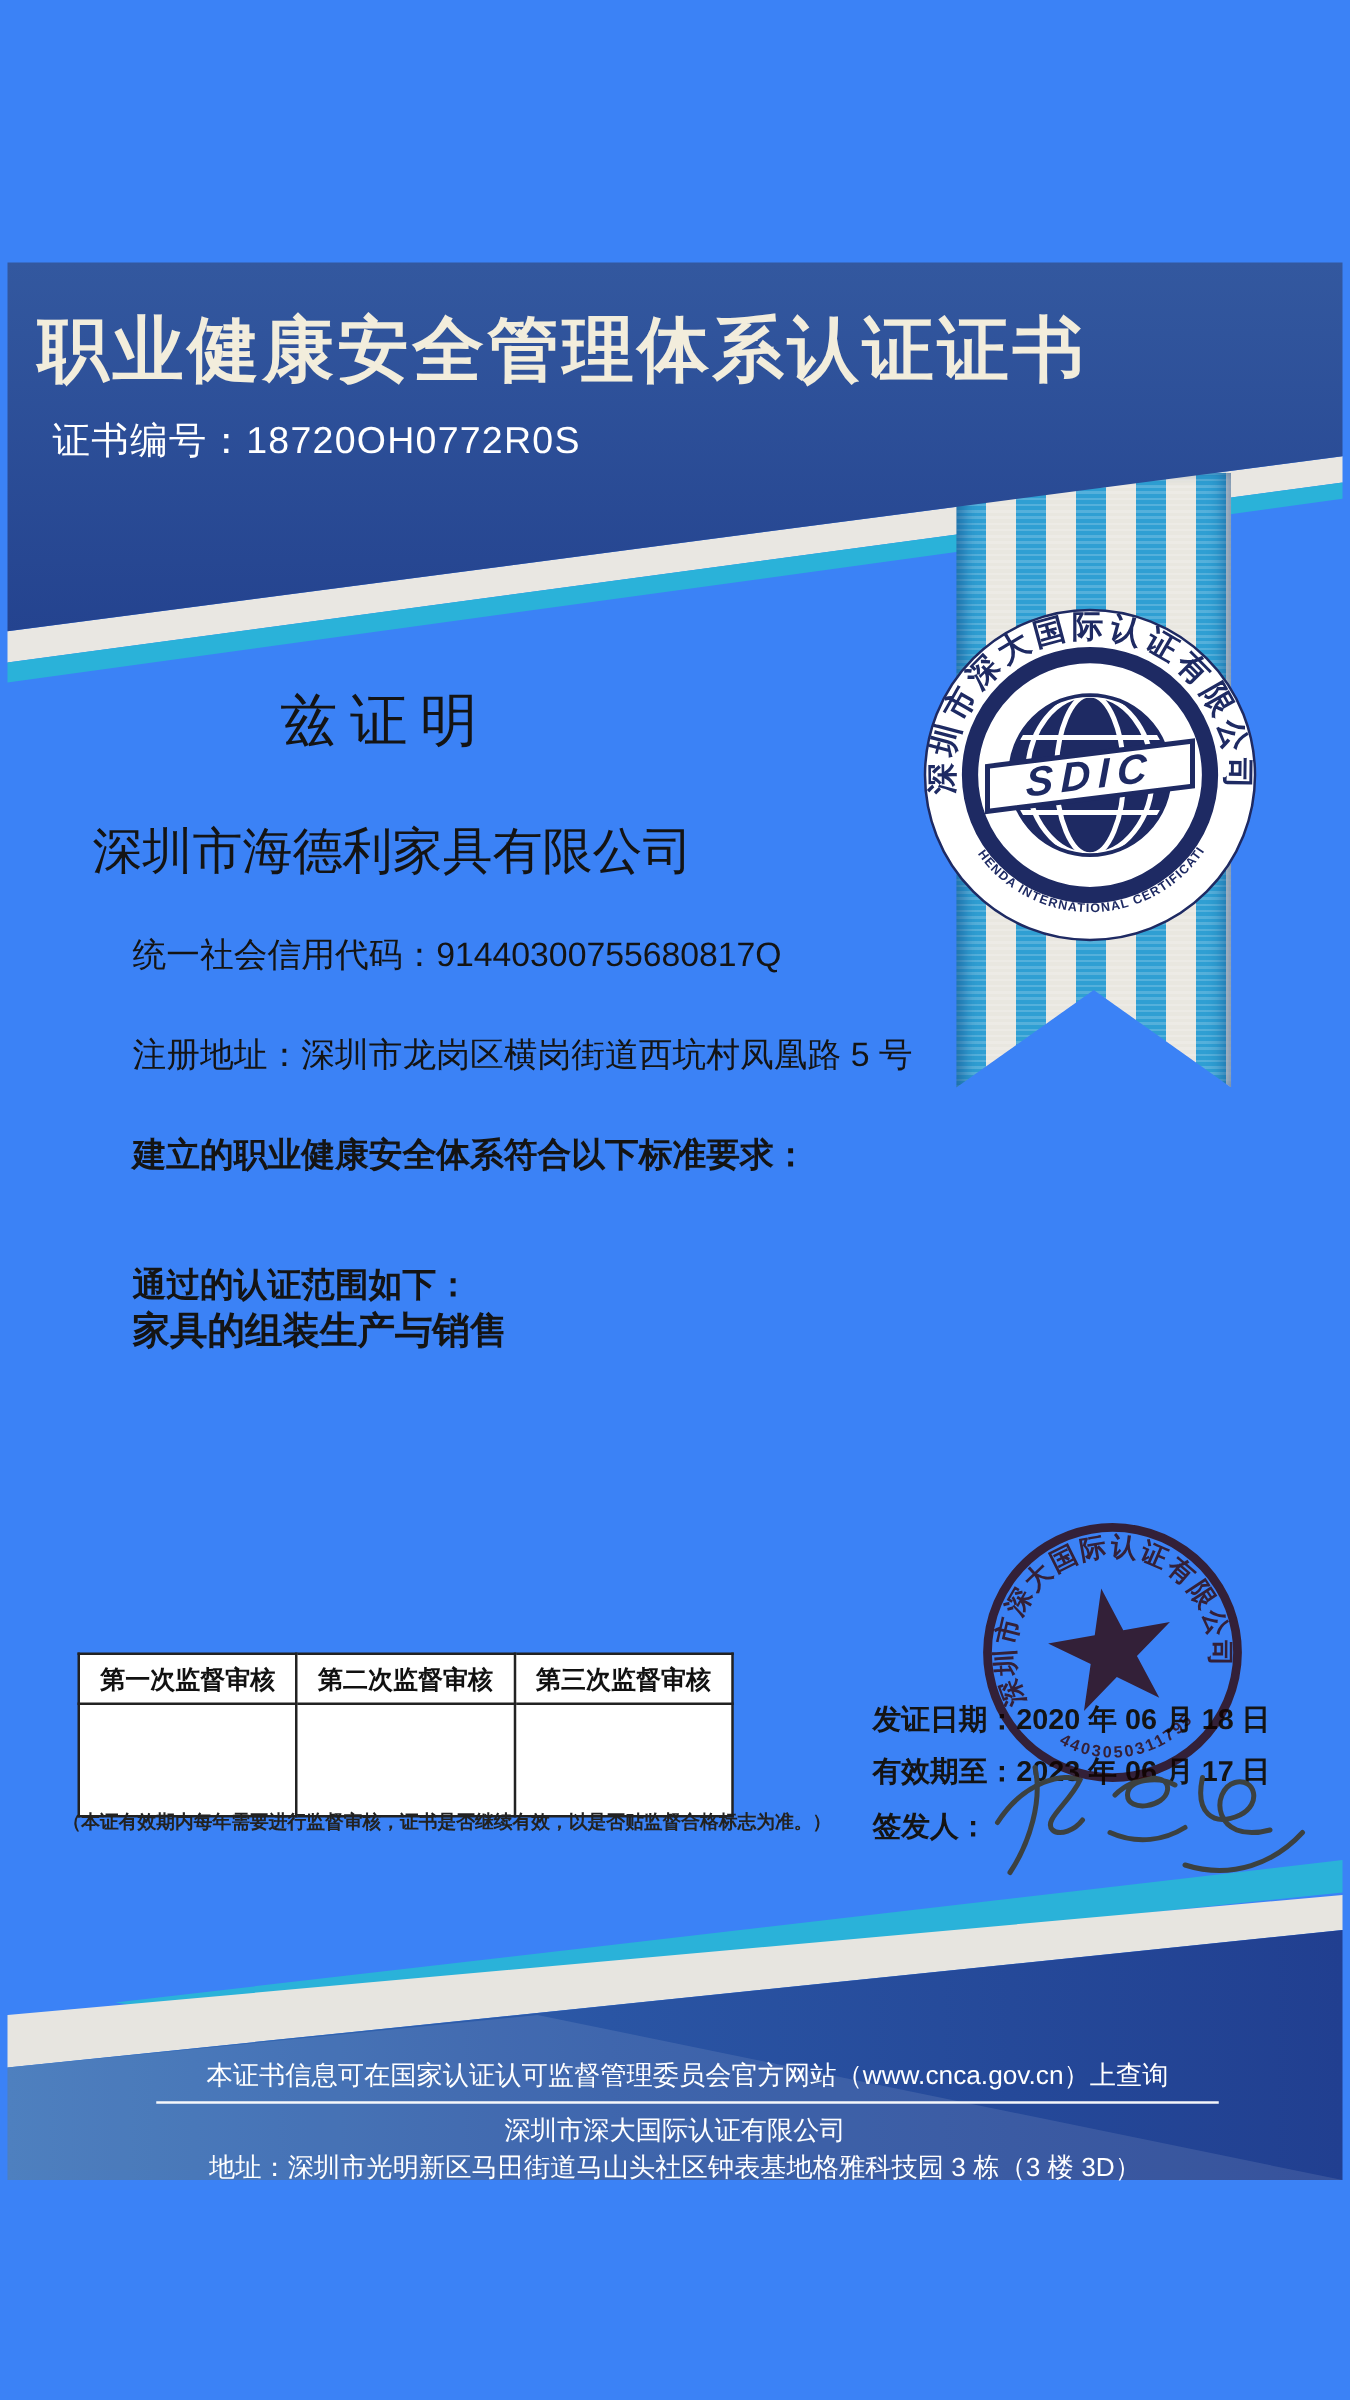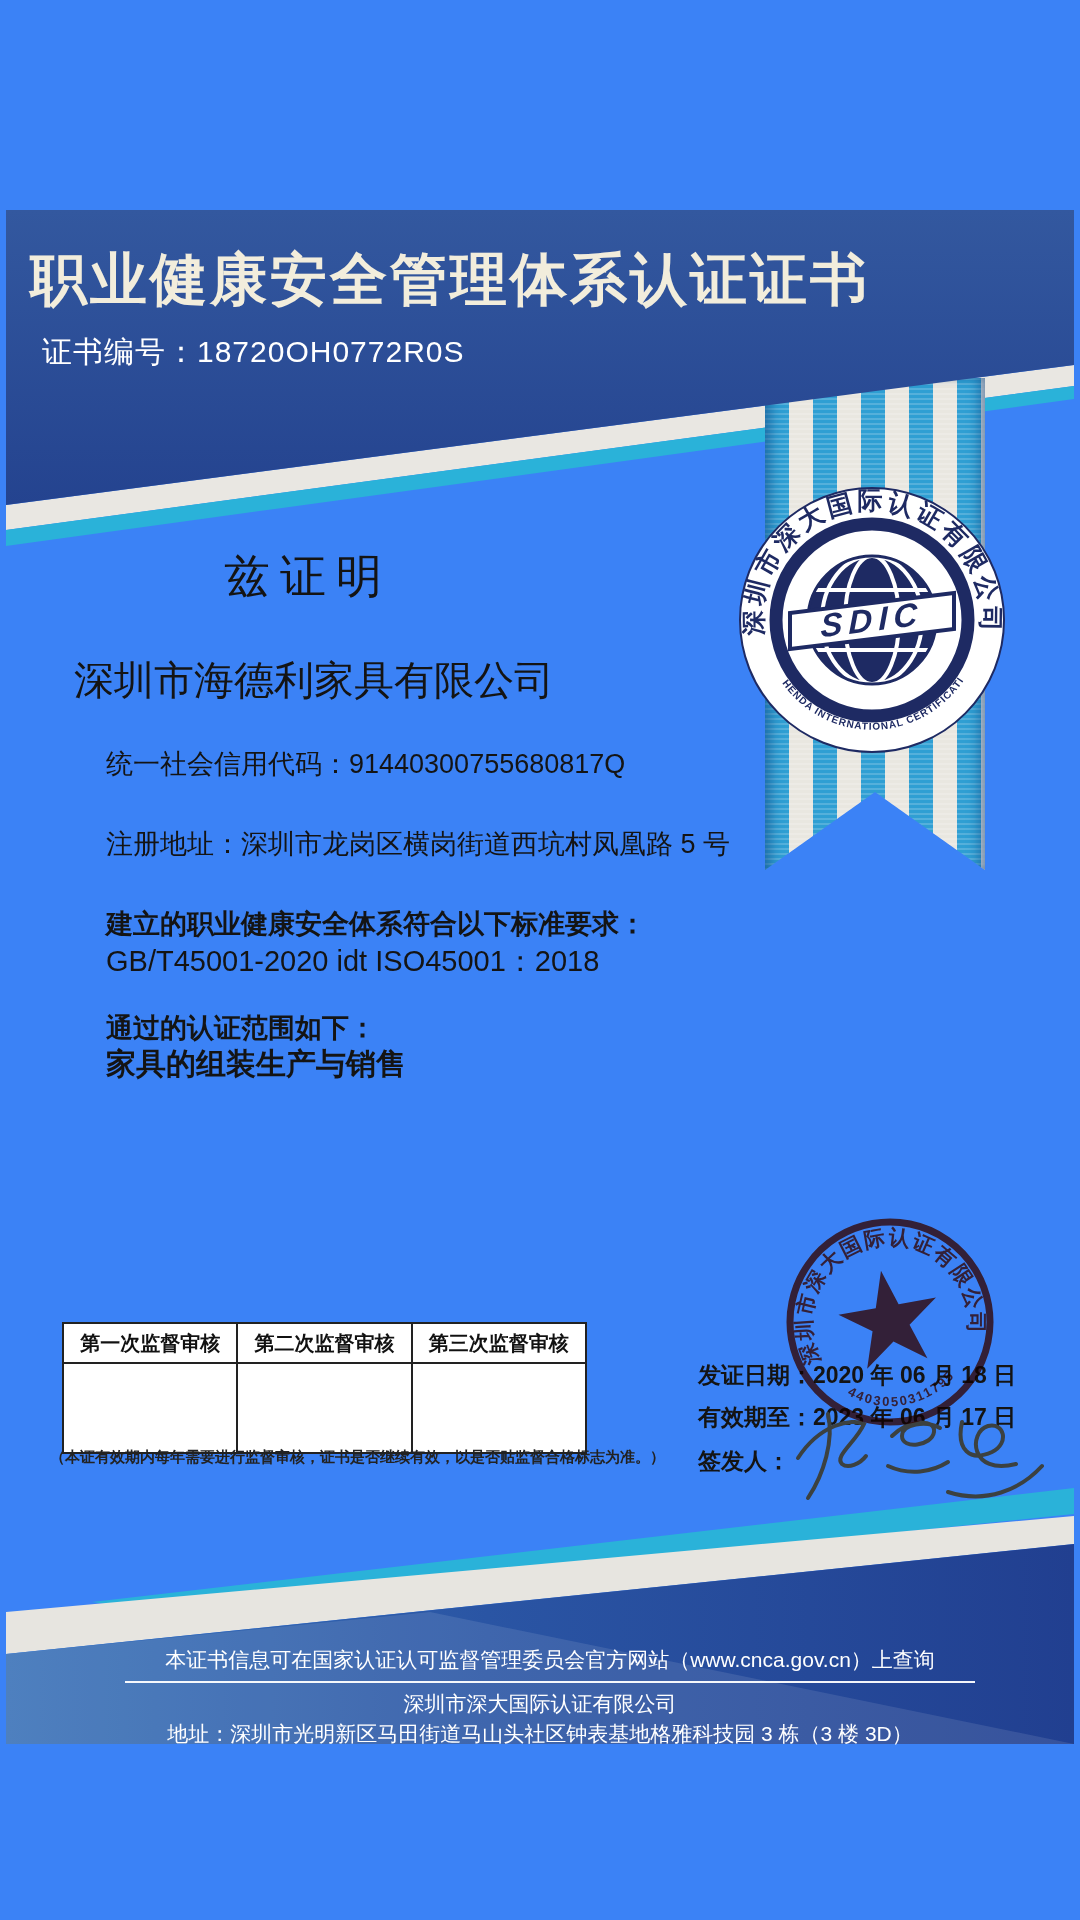--- a/index.html
+++ b/index.html
@@ -149,21 +149,20 @@
       <rect x="-82" y="-17" width="164" height="36" fill="#ffffff" stroke="#1e2a63" stroke-width="4"></rect>
       <text x="0" y="11" text-anchor="middle" font-size="33" font-weight="700" font-style="italic" fill="#1e2a63" letter-spacing="6">SDIC</text>
     </g>
   </svg>
 
   <div class="certify">兹证明</div>
   <div class="company">深圳市海德利家具有限公司</div>
   <div class="t-line credit">统一社会信用代码：91440300755680817Q</div>
   <div class="t-line addr">注册地址：深圳市龙岗区横岗街道西坑村凤凰路 5 号</div>
   <div class="t-line std-intro">建立的职业健康安全体系符合以下标准要求：</div>
-  <div class="t-line std">GB/T45001-2020 idt ISO45001：2018</div>
   <div class="t-line scope">家具的组装生产与销售</div>
   <div class="t-line scope-intro">通过的认证范围如下：</div>
 
   <table class="audit-table">
     <tbody>
         <tr>
       <th>第一次监督审核</th>
       <th>第二次监督审核</th>
       <th>第三次监督审核</th>
     </tr>

